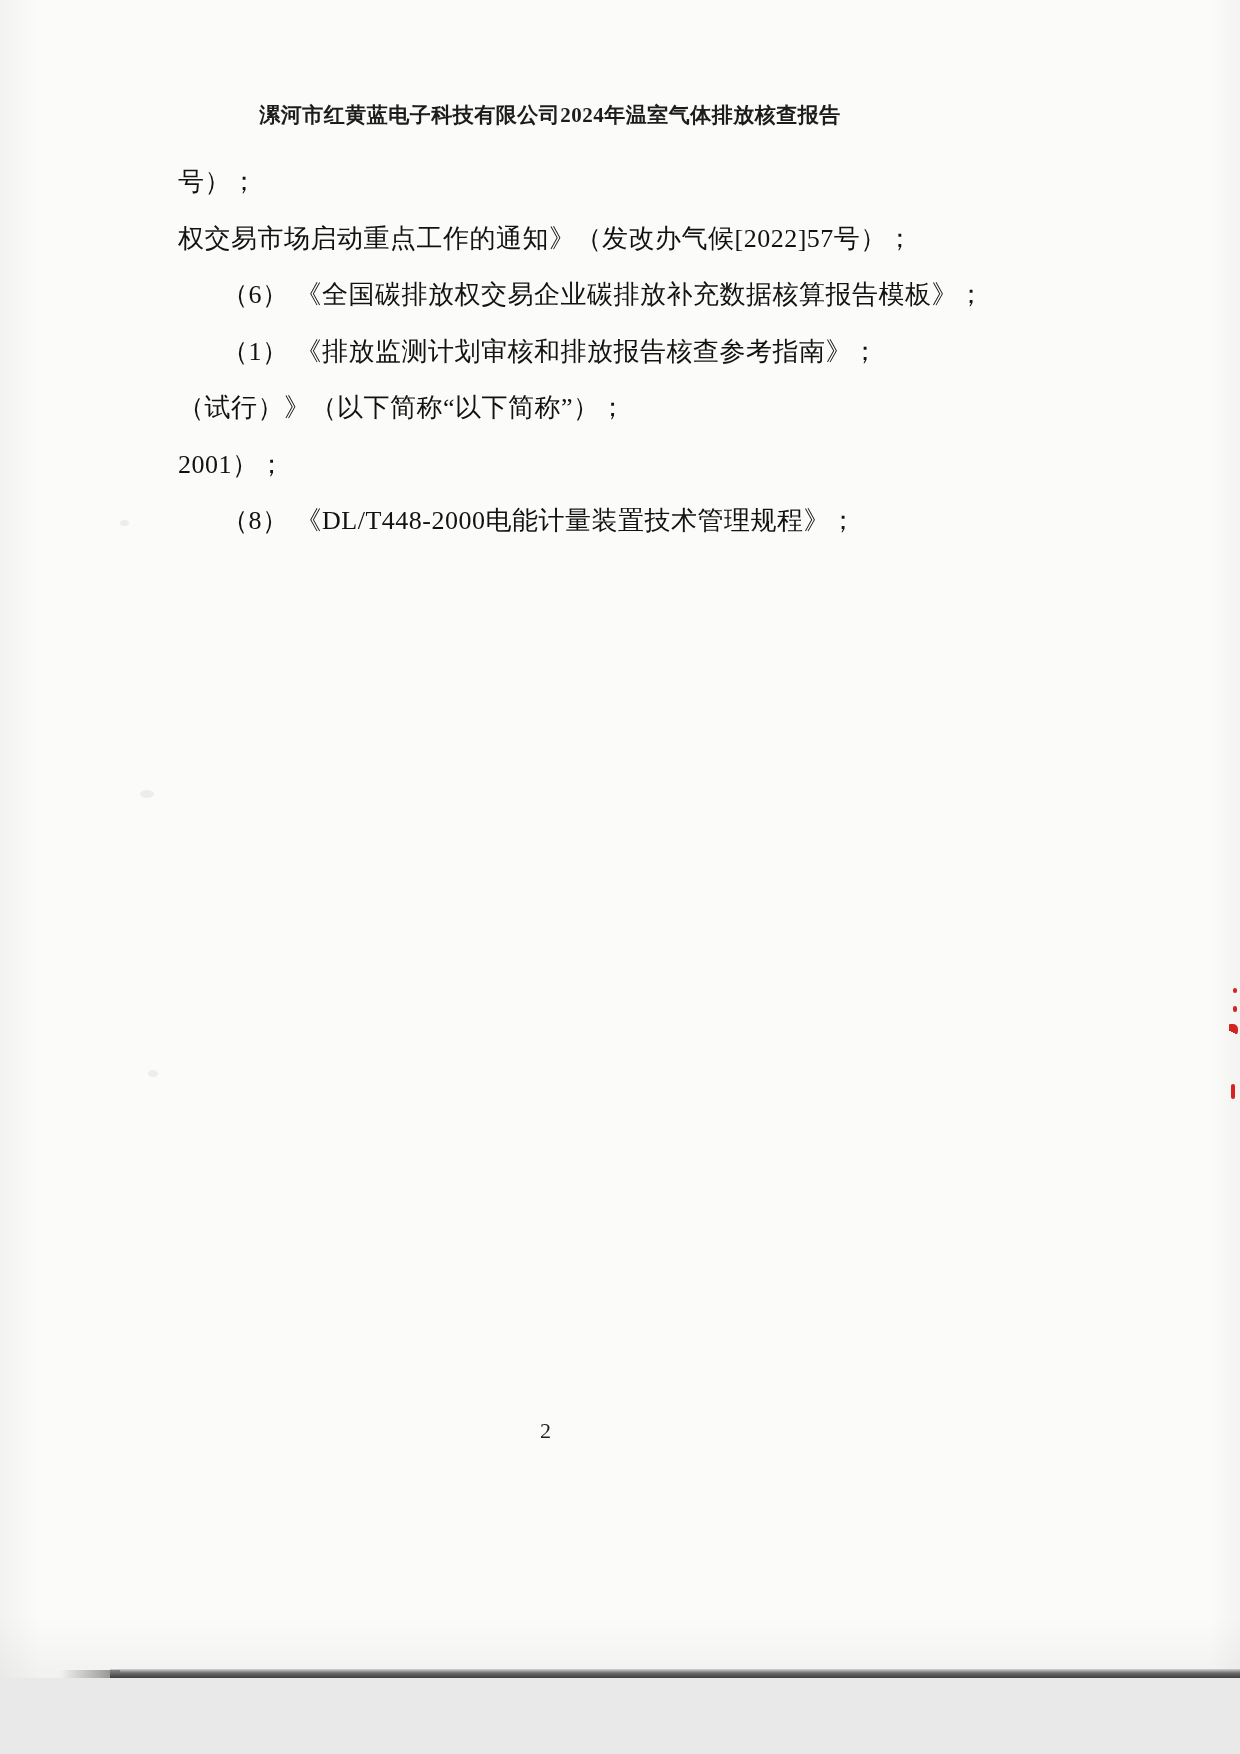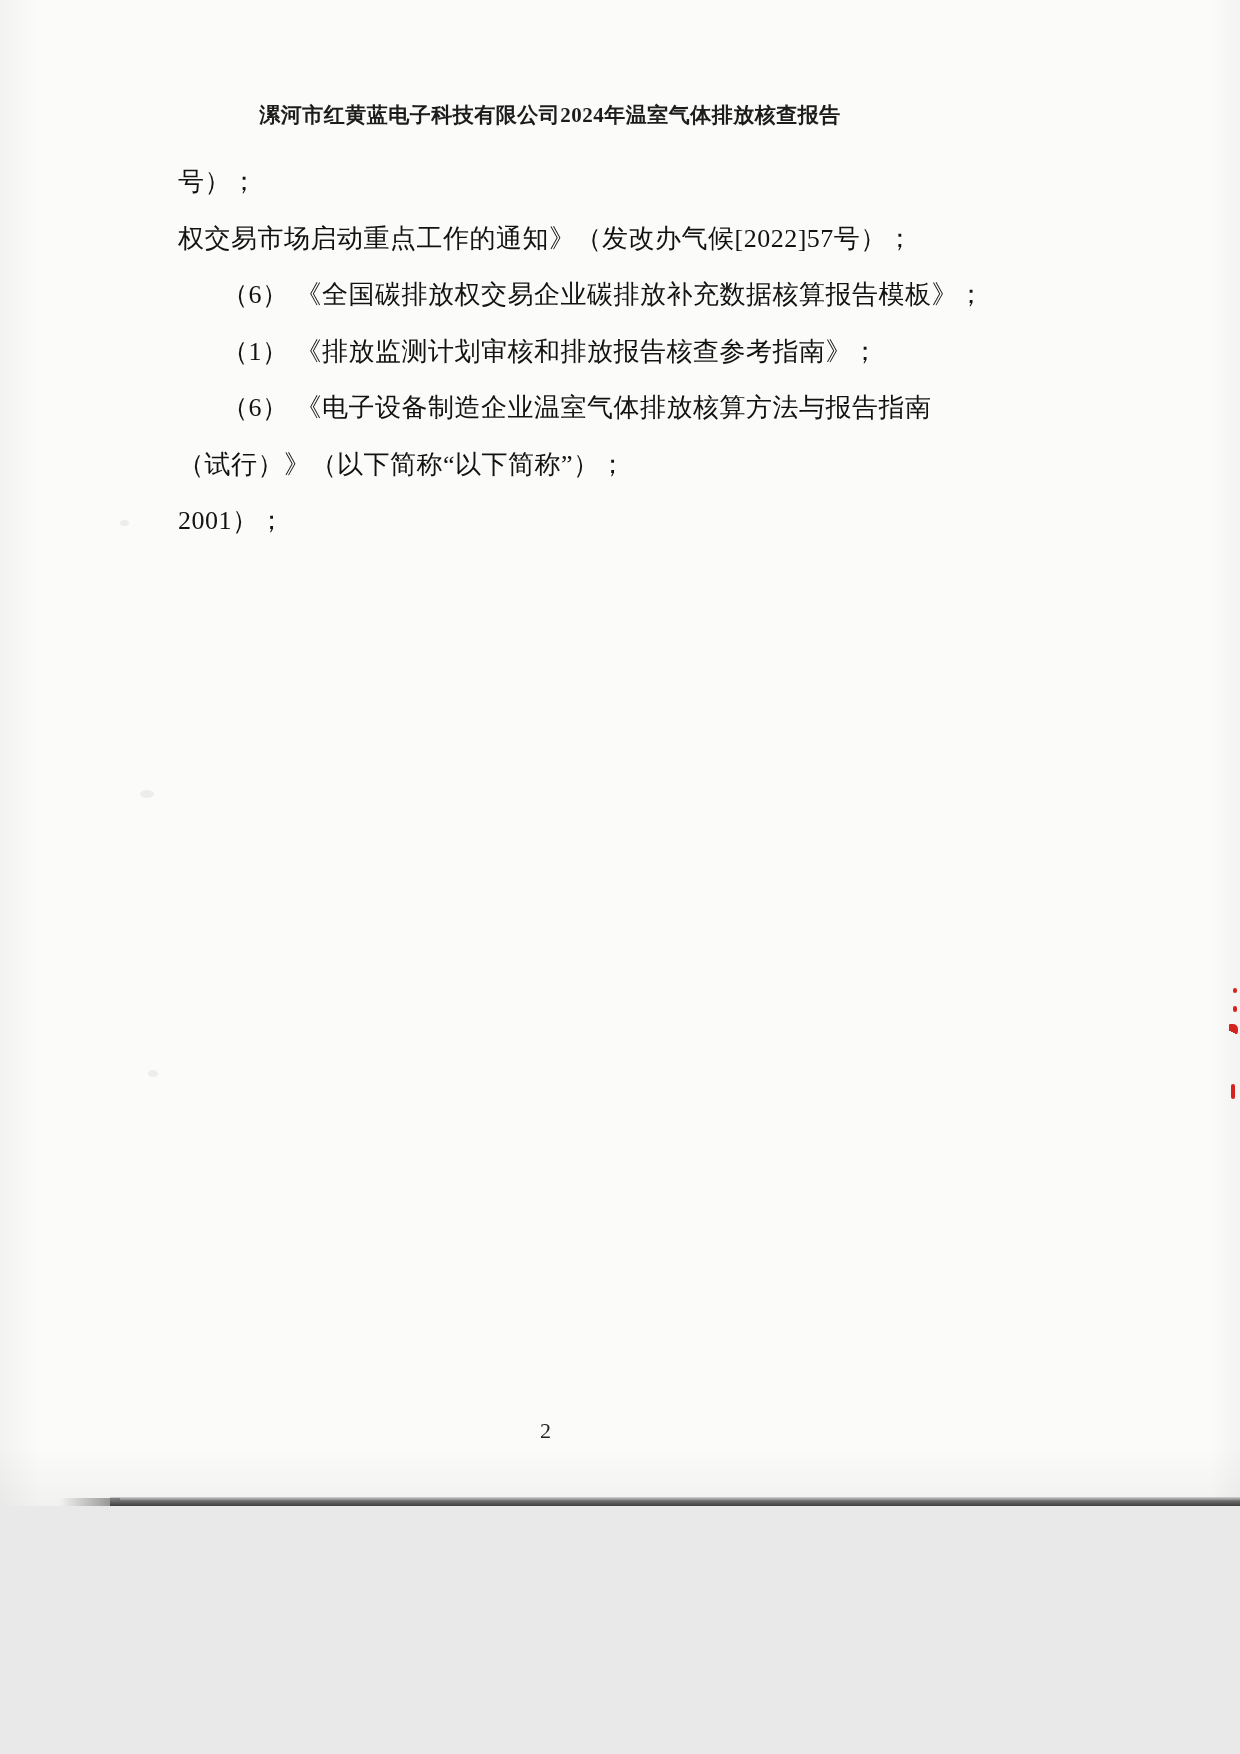--- a/index.html
+++ b/index.html
@@ -3,21 +3,21 @@
 <meta charset="utf-8">
 <style>
   html, body {
     margin: 0;
     padding: 0;
     background: #e9e9e9;
   }
   .scan {
     position: relative;
     width: 1240px;
-    height: 1506px;
+    height: 1678px;
     margin: 0 auto;
     background: #fbfbfa;
     overflow: hidden;
     font-family: "Liberation Serif", "DejaVu Serif", serif;
     color: #141414;
   }
   
   .scan::before {
     content: "";
     position: absolute;
@@ -107,23 +107,23 @@
 
 <div class="scan">
 
   <div class="header">漯河市红黄蓝电子科技有限公司2024年温室气体排放核查报告</div>
 
   <div class="bodytext">
     <p>号）；</p>
     <p>权交易市场启动重点工作的通知》（发改办气候[2022]57号）；</p>
     <p class="ind">（6） 《全国碳排放权交易企业碳排放补充数据核算报告模板》；</p>
     <p class="ind">（1） 《排放监测计划审核和排放报告核查参考指南》；</p>
-    <p class="ind">（6） 《电子设备制造企业温室气体排放核算方法与报告指南</p>
     <p>（试行）》（以下简称“以下简称”）；</p>
     <p>2001）；</p>
+    <p class="ind">（8） 《DL/T448-2000电能计量装置技术管理规程》；</p>
   </div>
 
   <div class="pagenum">2</div>
 
   <div class="ink ink-dot-1"></div>
   <div class="ink ink-dot-2"></div>
   <div class="ink ink-comma"></div>
   <div class="ink ink-bar"></div>
 
   <div class="smudge smudge-1"></div>

